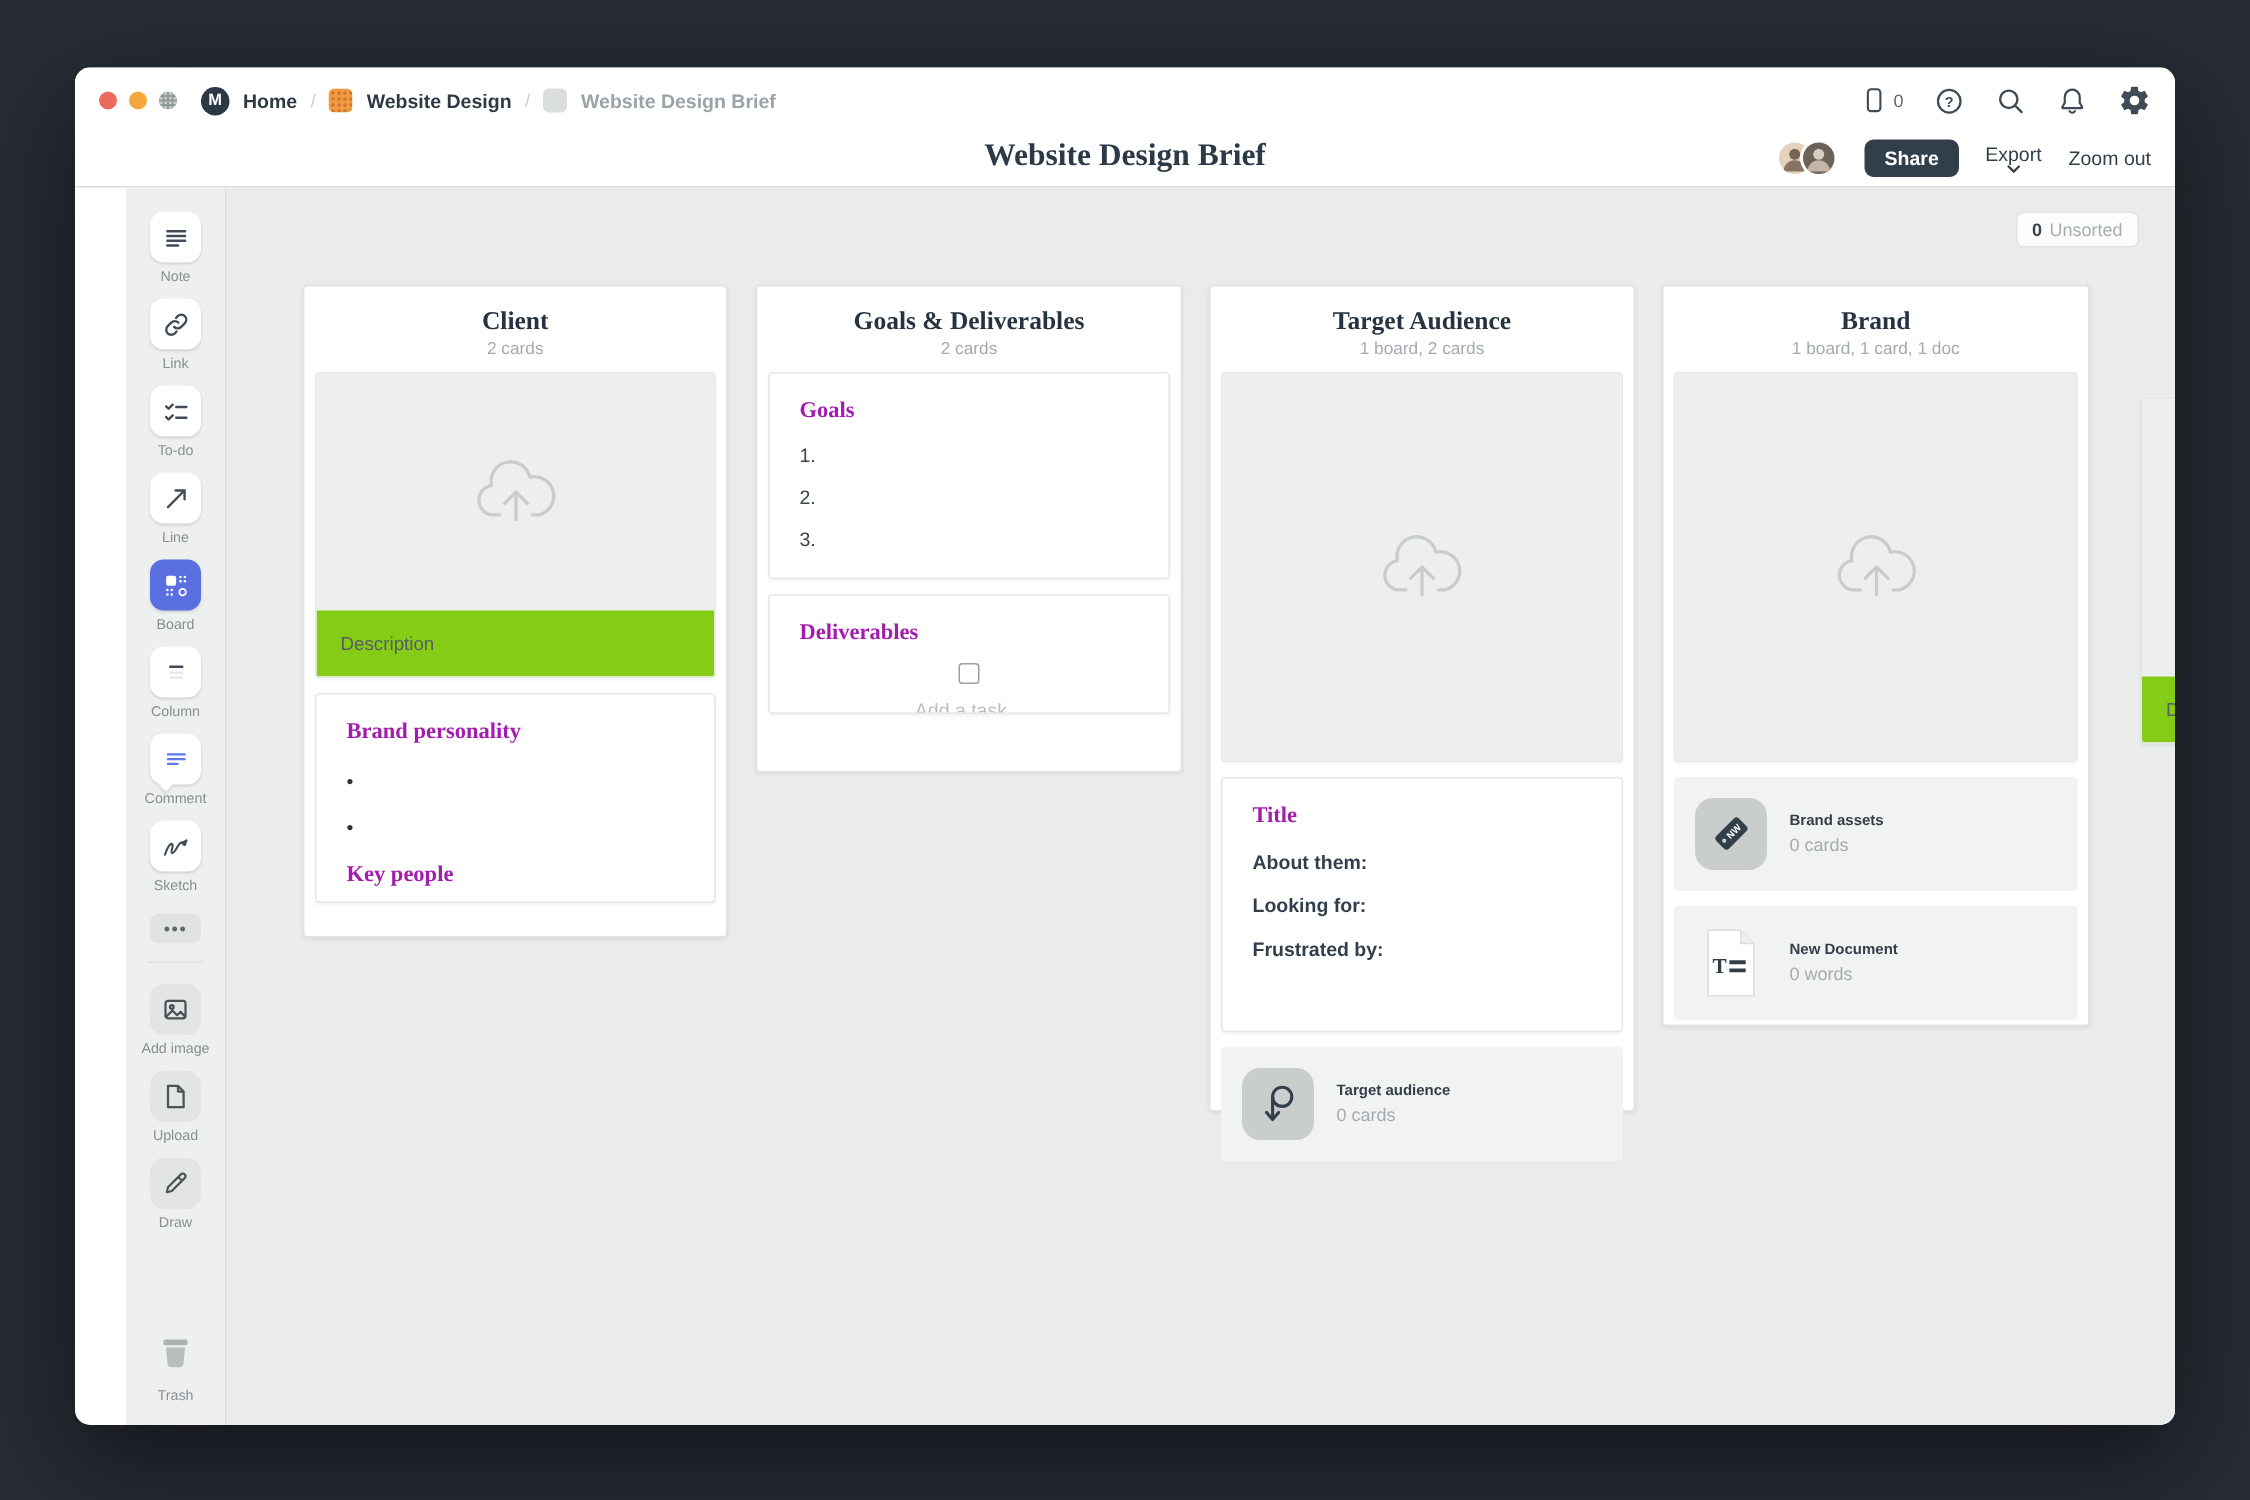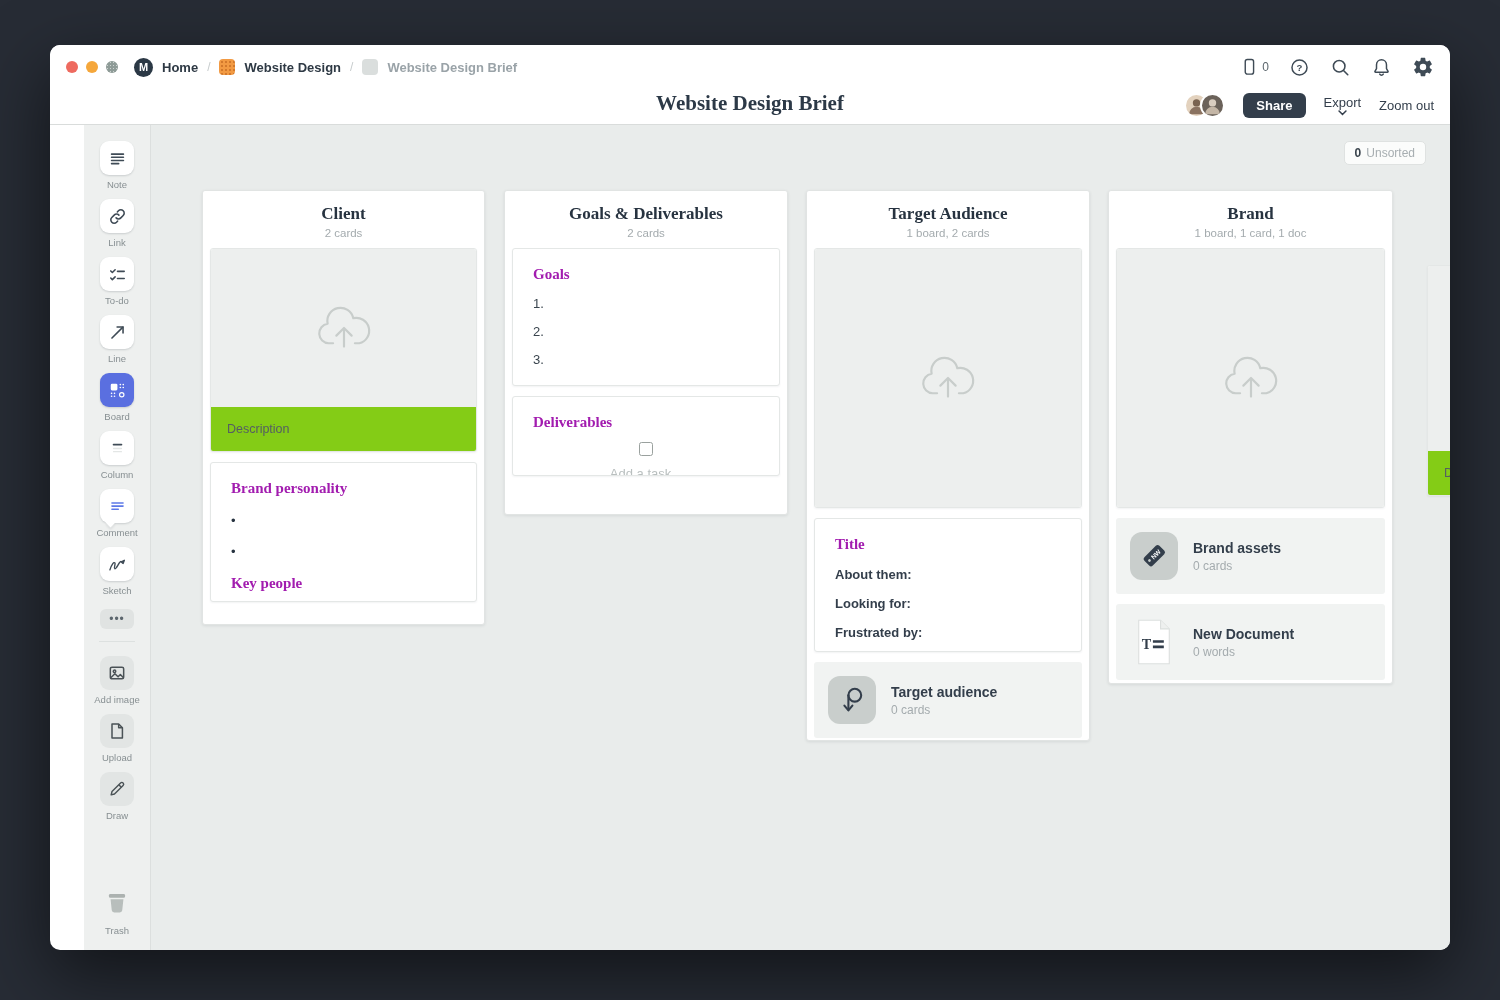--- a/index.html
+++ b/index.html
@@ -94,21 +94,21 @@
 
   .task-row { display:flex; align-items:center; gap:10px; margin-top:11px;flex-direction:column; }
   .checkbox { width:14px; height:14px; border:1.5px solid #9aa19e; border-radius:2.5px; background:#fff; cursor:pointer; }
   .task-text { font-size:13px; color:#b9bfbf; }
 
   .row-card { margin:0 7px 10px; background:#f1f3f2; border-radius:3px; padding:14px;
     display:flex; align-items:center; gap:15px; cursor:pointer; }
   .row-icon { width:48px; height:48px; border-radius:12px; background:#c9cecc; flex:none;
     display:flex; align-items:center; justify-content:center; }
   .row-icon.page { background:transparent; }
-  .row-title { font-size:14px; font-weight:bold; color:#333e4b; }
+  .row-title { font-size:10px; font-weight:bold; color:#333e4b; }
   .row-meta { font-size:12px; color:#a4abae; margin-top:3px; }
 </style>
 </head>
 <body>
 
 <div class="window">
 
   <div class="titlebar">
     <div class="traffic">
       <span class="light-red"></span>
@@ -387,21 +387,21 @@
         </div>
         <div class="card">
           <div class="placeholder" style="height:258px;">
             <svg width="62" height="48" viewBox="0 0 56 44" fill="none" stroke="#c8cdcb" stroke-width="2" stroke-linecap="round" stroke-linejoin="round">
                 <path d="M18 36h-4a9 9 0 0 1-1-17.9A12 12 0 0 1 36.5 13 9 9 0 0 1 42 36h-4"></path>
                 <path d="M28 39V23"></path>
                 <path d="M21 29l7-7 7 7"></path>
               </svg>
           </div>
         </div>
-        <div class="card note-card" style="height:134px;">
+        <div class="card note-card" style="height:170px;">
           <div class="serif-h">Title</div>
           <div class="field-line">About them:</div>
           <div class="field-line">Looking for:</div>
           <div class="field-line">Frustrated by:</div>
         </div>
         <div class="row-card">
           <span class="row-icon">
             <svg width="32" height="32" viewBox="0 0 40 40" fill="none" stroke="#333e4b" stroke-width="2.6" stroke-linecap="round" stroke-linejoin="round">
                 <circle cx="23.5" cy="14" r="8"></circle>
                 <path d="M15.5 14v18"></path>

